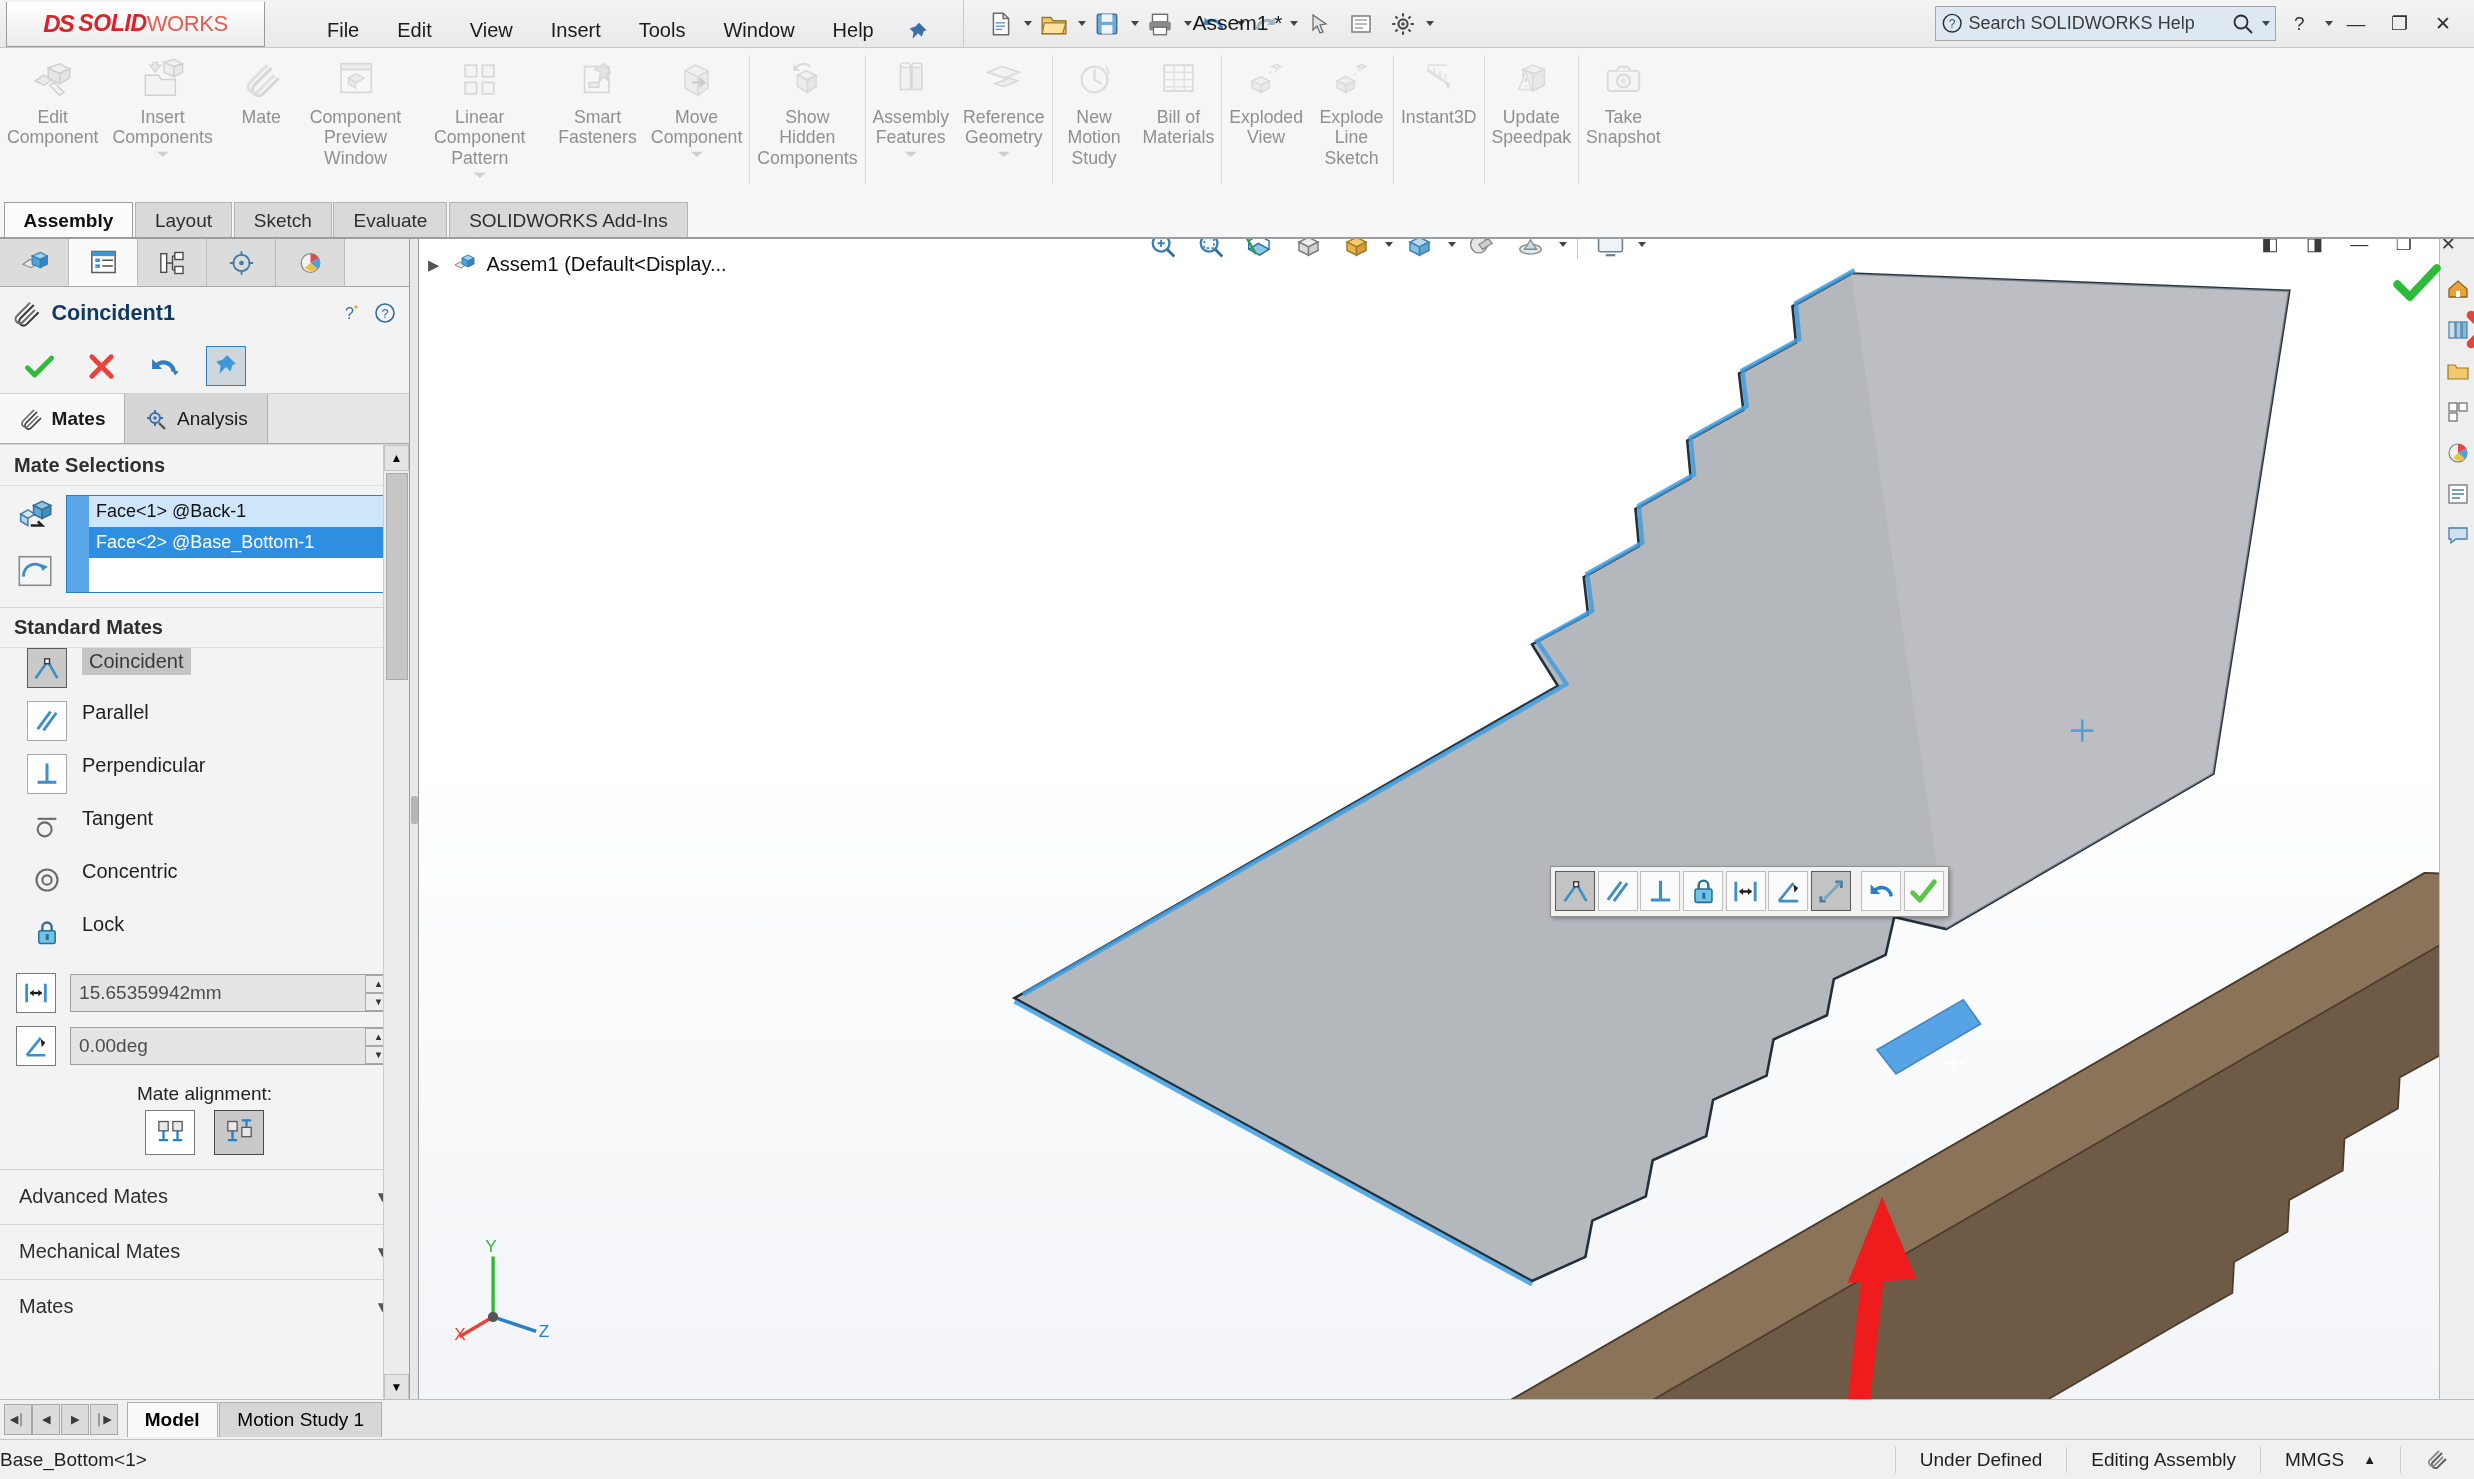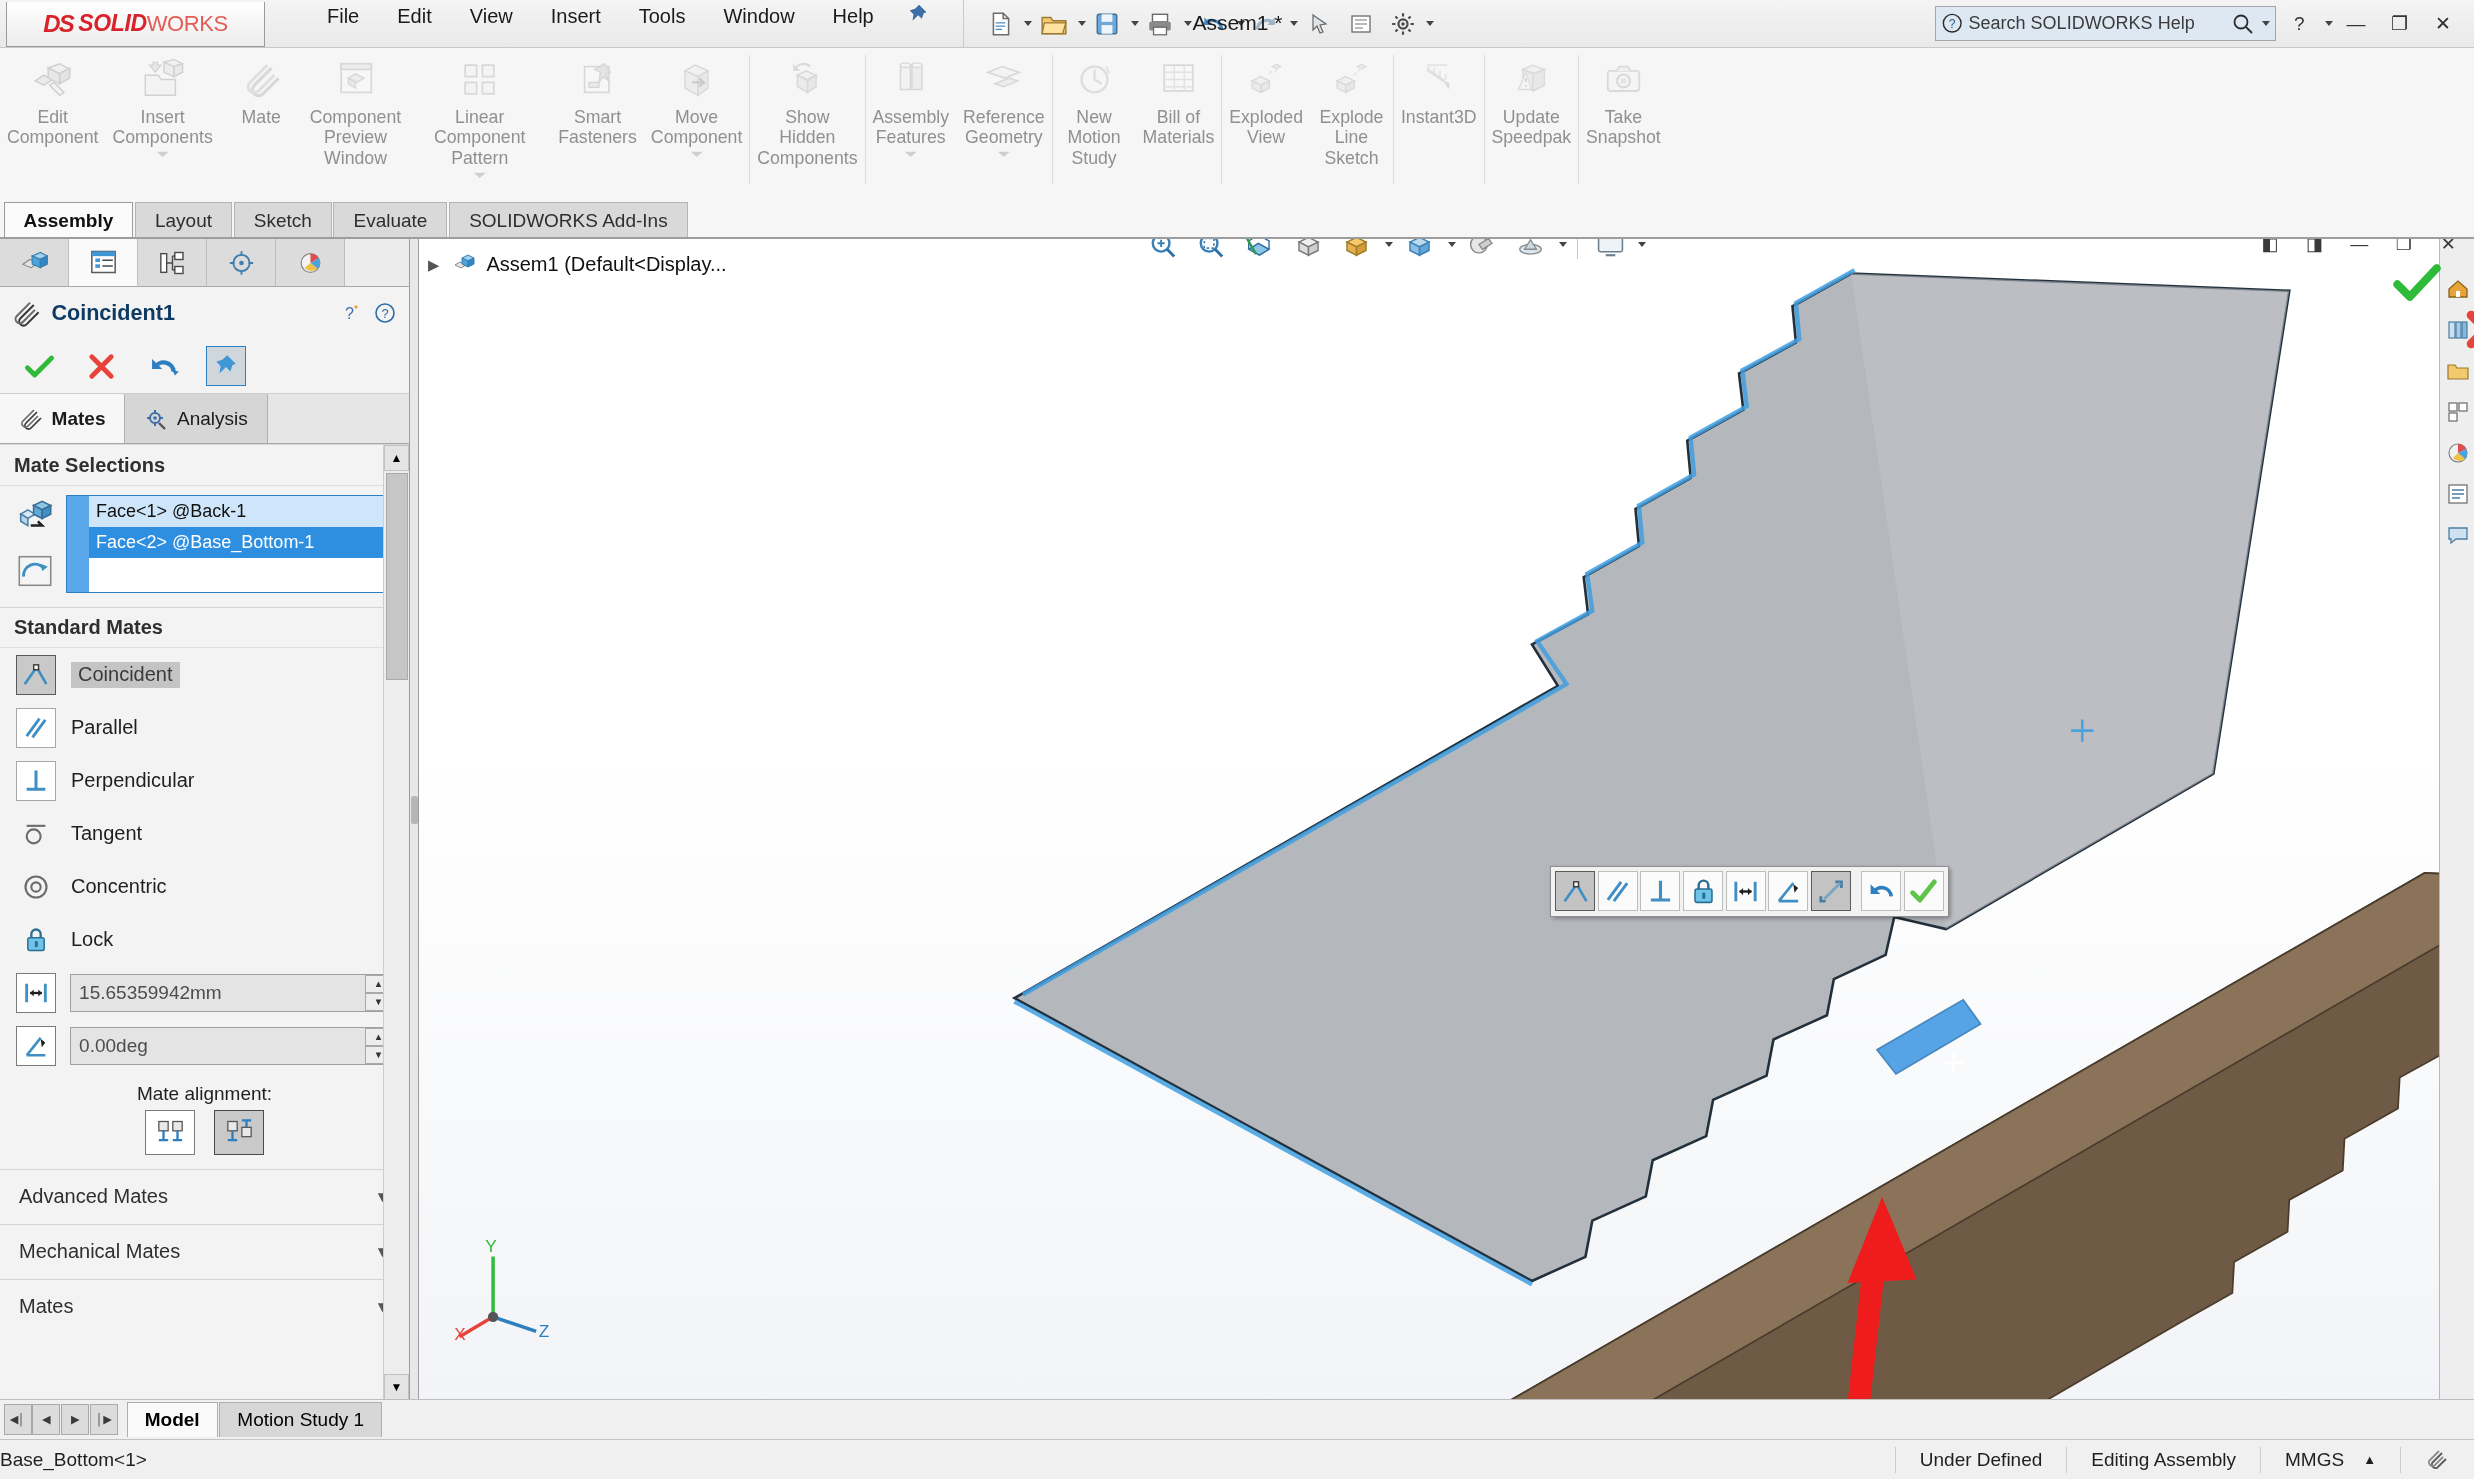--- a/index.html
+++ b/index.html
@@ -20,21 +20,21 @@
   }
   #logo-box {
     width: 259px; margin-left: 6px; margin-top: 1.7px; height: 45px;
     background: linear-gradient(#ffffff, #ececec);
     border: 0.9px solid #9a9a9a; border-top: none;
     display: flex; align-items: center; justify-content: center;
   }
   .logo-mark { color: #d8232a; font-weight: bold; font-size: 24px; font-style: italic; letter-spacing:-1.7px; margin-right: 5.2px;}
   .logo-solid { color:#d8232a; font-weight: bold; font-size: 23px; font-style: italic; letter-spacing: -0.4px;}
   .logo-works { color:#e35c56; font-weight: normal; font-size: 22px; letter-spacing: -0.4px;}
-  #menubar { display:flex; align-items:flex-start; margin-left: 43px; }
+  #menubar { display:flex; align-items:flex-end; margin-left: 43px; }
   .menu-item {
     padding: 5.2px 19px; font-size: 20px; color: #1a1a1a; cursor: default;
   }
   #pin-icon { margin-left: 10.4px; width: 29px; height: 29px; display:flex; align-items:center; justify-content:center; }
   #qat {
     display:flex; align-items:center; margin-left: 31px; gap: 1.7px;
     border-left: 0.9px solid #cacaca; padding-left: 17px;
   }
   .qat-btn { width: 40px; height: 36px; display:flex; align-items:center; justify-content:center; position:relative; }
   .caret { width:0;height:0;border-left:4.3px solid transparent;border-right:4.3px solid transparent;border-top:5.2px solid #444; margin-left:1.7px;}
@@ -137,22 +137,22 @@
   #mate-sel-list {
     flex:1; border:0.9px solid #2d7fc0; background:#ffffff; min-height: 91px;
     display:flex;
   }
   #msel-strip { width: 22.4px; background:#5aa8ea; }
   #msel-rows { flex:1; }
   .msel-row { font-size:18px; padding: 5.2px 7px; color:#111; }
   .msel-row.sel1 { background:#cfe6fa; }
   .msel-row.sel2 { background:#2e8fe0; color:#fff; }
   .mate-list-item {
-    height: 53px; display:flex; align-items:center; gap: 15.5px; padding: 0 15.5px;
-    font-size: 20px; color:#1f1f1f;
+    height: 53px; display:flex; align-items:flex-start; gap: 15.5px; padding: 0 15.5px;
+    font-size: 20px; color:#1f1f1f;margin-left:11px;
   }
   .mate-ico { width: 40px; height:40px; display:flex;align-items:center;justify-content:center; }
   .mate-ico.boxed { border:1.7px solid #5a5a5a; background:#c9c9c9; }
   .mate-lbl.selected { background:#c4c4c4; padding: 1.7px 7px; color:#3a3a3a; }
   .field-row { height: 53px; display:flex; align-items:center; gap: 14px; padding: 0 15.5px; }
   .field-ico { width:40px;height:40px;border:1.7px solid #7a7a7a;background:#fff;display:flex;align-items:center;justify-content:center;}
   .field-input {
     flex:1; height: 38px; background:#e4e4e4; border:0.9px solid #a0a0a0;
     display:flex; align-items:center; padding-left: 8.6px;
     font-size: 19px; color:#4d4d4d; position:relative;text-align:right;

